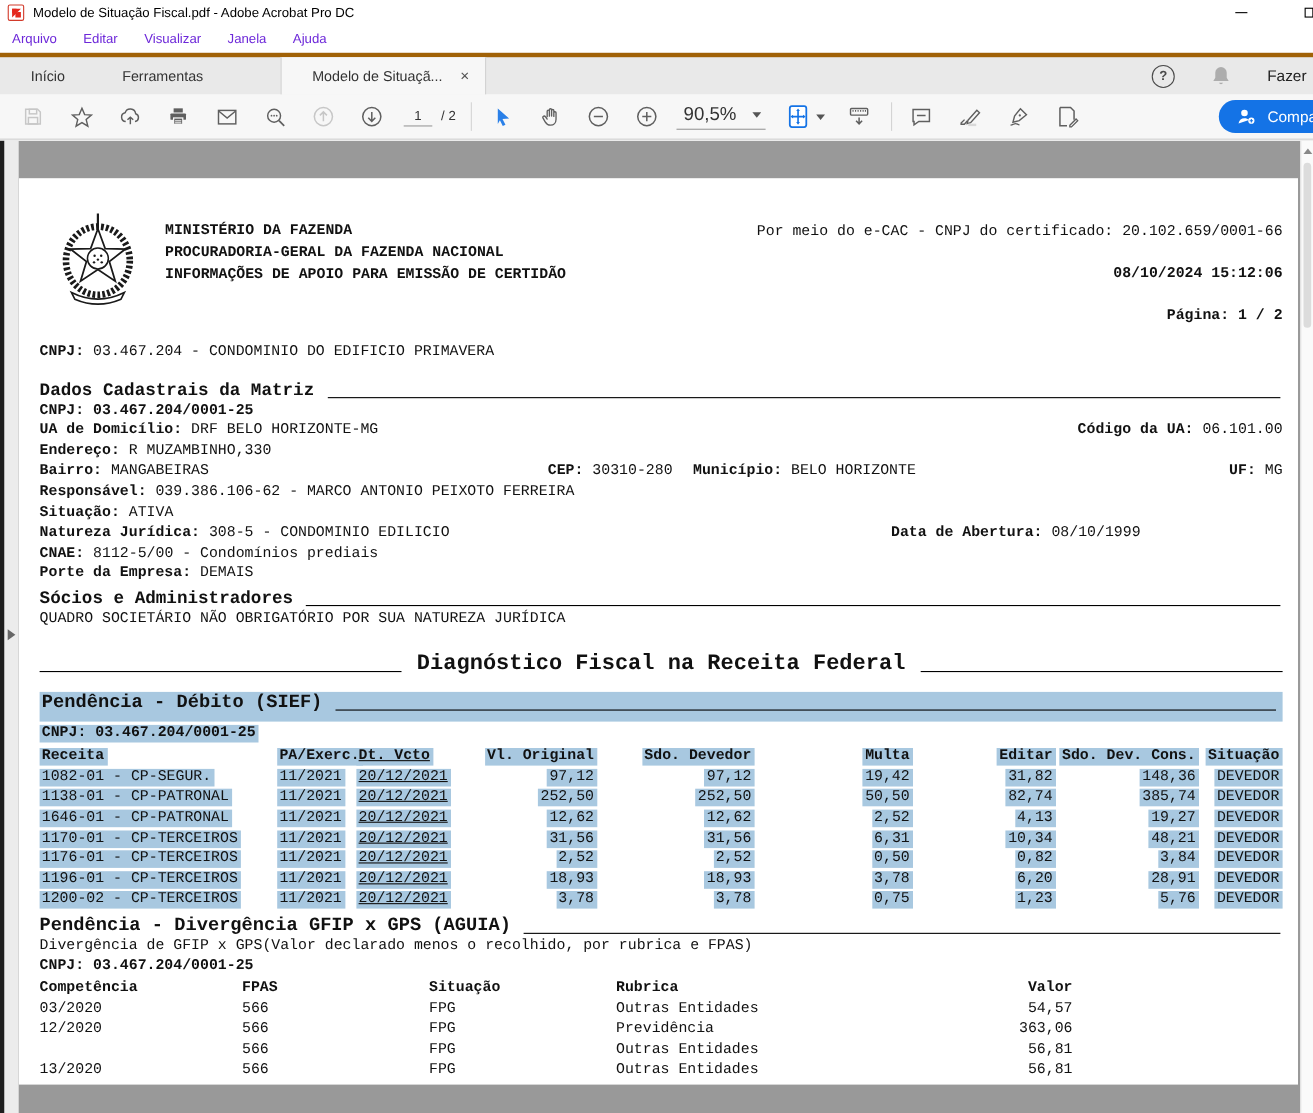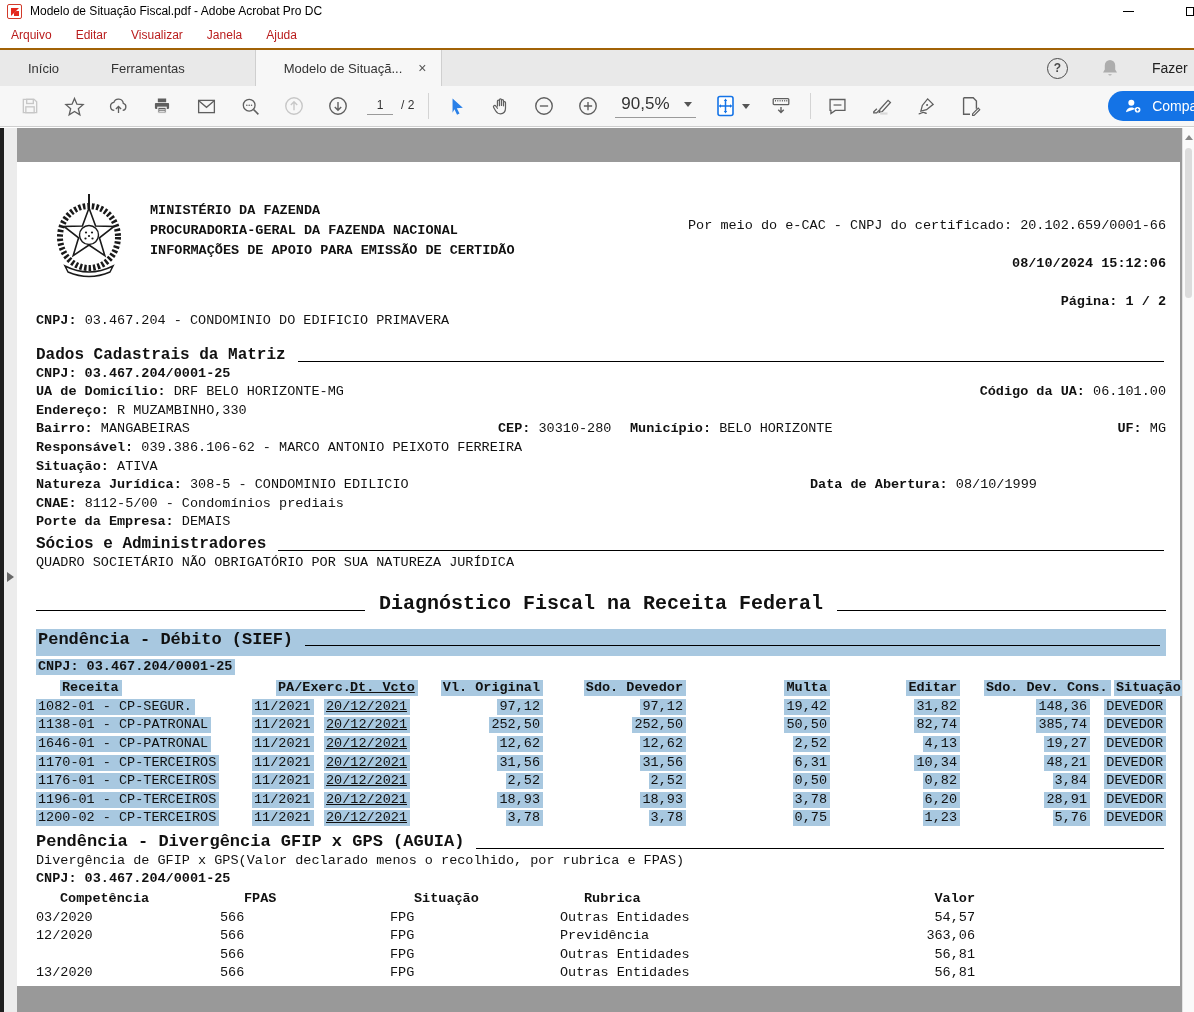--- a/index.html
+++ b/index.html
@@ -14,24 +14,24 @@
   .pdf-logo { width:15px; height:15px; border:1px solid #d23a2a; border-radius:2px; position:relative; background:#fff; flex:0 0 auto; }
   .pdf-logo::before { content:""; position:absolute; left:3px; top:3px; width:0; height:0;
     border-left:4px solid #e4281e; border-top:4px solid #e4281e; border-right:4px solid transparent; border-bottom:4px solid transparent; }
   .pdf-logo::after { content:""; position:absolute; right:2px; bottom:2px; width:5px; height:5px; background:#e4281e; border-radius:50% 0 0 0; }
   .title-text { font-size:12px; color:#000; margin-left:8px; white-space:nowrap; }
   .win-controls { margin-left:auto; display:flex; height:100%; }
   .win-btn { width:44px; height:100%; display:flex; align-items:center; justify-content:center; }
   .glyph-min { width:11px; height:0; border-bottom:1px solid #000; }
   .glyph-max { width:10px; height:9px; border:1px solid #000; margin-left:36px; }
   
-  .menubar { height:26px; display:flex; align-items:center; gap:24px; padding-left:11px; font-size:12px; color:#b91c1c; background:#fff; }
+  .menubar { height:26px; display:flex; align-items:center; gap:24px; padding-left:11px; font-size:12px; color:#6d28d9; background:#fff; }
   .menu-item { cursor:default; }
   
-  .tabbar { height:38px; background:#e9e9e9; border-top:2px solid #a16207; display:flex; align-items:stretch; }
+  .tabbar { height:38px; background:#e9e9e9; border-top:4px solid #a16207; display:flex; align-items:stretch; }
   .tab { display:flex; align-items:center; padding:0 26px; font-size:13px; color:#333; }
   .tab.t-home { margin-left:2px; }
   .tab.active { background:#f7f7f7; border-left:1px solid #cfcfcf; border-right:1px solid #cfcfcf; margin-left:44px; padding:0 14px 0 28px; gap:16px; }
   .tab-close { color:#555; font-size:14px; line-height:1; }
   .tabbar-right { margin-left:auto; display:flex; align-items:center; gap:32px; padding-right:2px; }
   .help-circle { width:21px; height:21px; border:1.6px solid #4a4a4a; border-radius:50%; display:flex; align-items:center; justify-content:center;
     font-size:12px; font-weight:bold; color:#4a4a4a; }
   .signin-label { font-size:14px; color:#222; white-space:nowrap; width:40px; overflow:hidden; }
   
   .toolbar { height:41px; background:#f7f7f7; border-bottom:1px solid #cfcfcf; display:flex; align-items:center; padding-left:13px; position:relative; overflow:hidden; }
@@ -60,34 +60,34 @@
   .page { position:absolute; left:0; top:34px; width:1163px; height:824px; background:#fff;
     font-family:"Liberation Mono","DejaVu Sans Mono",monospace; font-size:13.5px; color:#111;
     padding:26px 14px 0 19px; }
   .b { font-weight:bold; }
   .line { line-height:18.6px; white-space:nowrap; position:relative; }
   .abs { position:absolute; top:0; }
   .absr { position:absolute; top:0; right:0; }
   .doc-header { position:relative; height:114px; }
   .emblem { position:absolute; left:13px; top:2px; }
   .org-block { position:absolute; left:114px; top:13px; line-height:20px; font-weight:bold; white-space:nowrap; }
-  .right-col { position:absolute; right:0; top:28px; text-align:right; line-height:19px; }
+  .right-col { position:absolute; right:0; top:14px; text-align:right; line-height:19px; }
   .right-col .sp { margin-top:19px; }
   .sec-heading { display:flex; align-items:flex-end; font-weight:bold; font-size:16px; margin-top:14px; line-height:20px; white-space:nowrap; }
   .fill-line { flex:1; border-bottom:1px solid #000; margin:0 2px 3px 12px; }
   .center-heading { display:flex; align-items:flex-end; font-weight:bold; font-size:20px; margin-top:21px; line-height:20px; }
   .center-heading .cl { flex:1; border-bottom:1px solid #000; margin-bottom:3px; }
   .center-heading .ct { margin:0 14px; }
   .section-bar { display:flex; align-items:flex-end; font-weight:bold; font-size:17px; line-height:19px;
     background:#a8c8e0; padding:1px 4px 7px 2px; margin-top:15px; white-space:nowrap; }
   .section-bar .fill-line { border-color:#000; }
   .hl { background:#a8c8e0; padding:0 3px 1px 2px; }
   .trow { display:grid; line-height:18.6px; white-space:nowrap; }
   .tcell { overflow:visible; }
-  .thead .tcell { font-weight:bold;margin-left:24px; }
+  .thead .tcell { font-weight:bold; }
   .sief-tbl .trow { grid-template-columns:216px 58px 96px 137px 143px 144px 130px 130px 76px; }
   .sief-tbl .c0 { text-align:left; }
   .sief-tbl .c1, .sief-tbl .c3, .sief-tbl .c4, .sief-tbl .c5, .sief-tbl .c6, .sief-tbl .c7, .sief-tbl .c8 { text-align:right; }
   .sief-tbl .c2 { text-align:left; padding-left:14px;text-decoration:underline; }
   .gfip-tbl .trow { grid-template-columns:184px 170px 170px 230px 185px; }
   .gfip-tbl .c4 { text-align:right; }
   svg { display:block; }
 </style>
 </head>
 <body>

